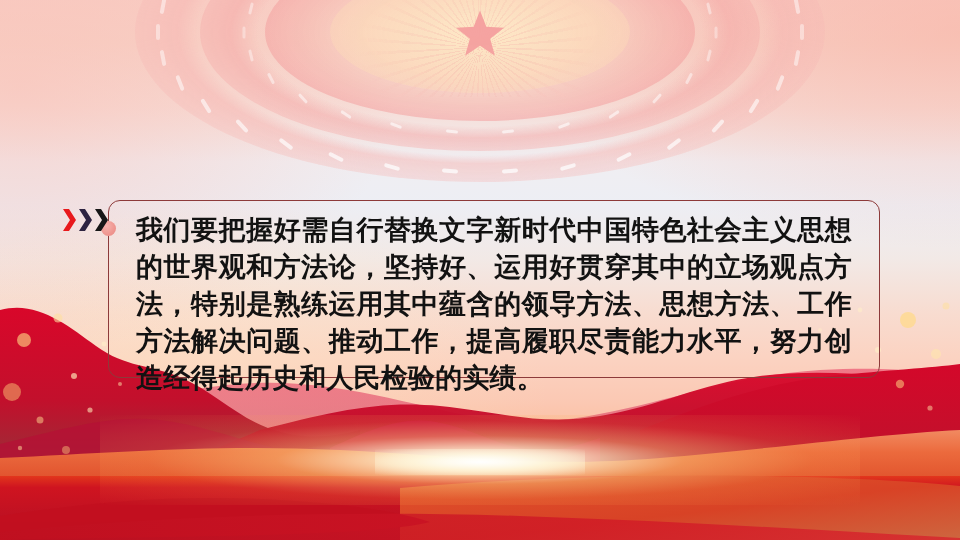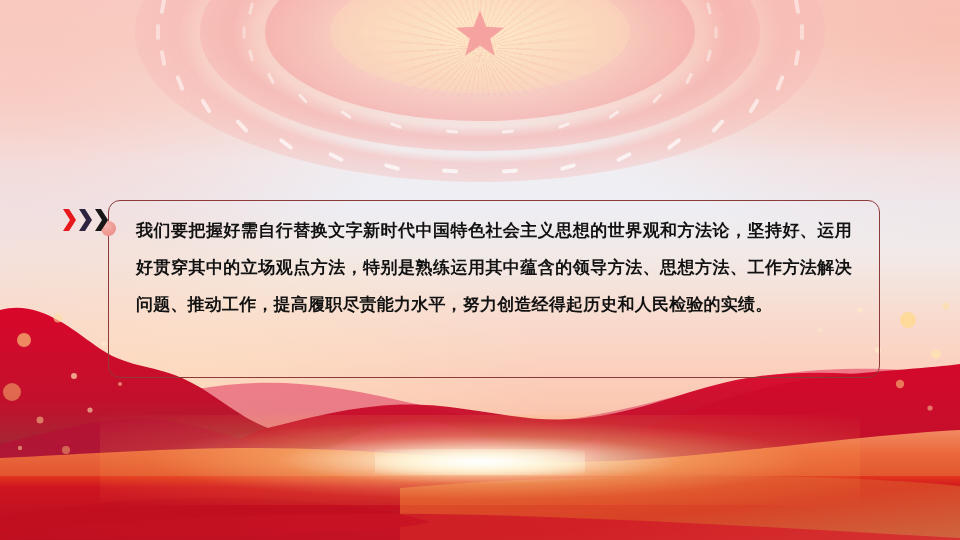--- a/index.html
+++ b/index.html
@@ -170,21 +170,21 @@
   .chev { width: 15px; height: 24px; display: block; }
 
   .body-text {
     position: absolute;
     left: 136px;
     top: 212px;
     width: 716px;
     color: #121212;
     font-family: "Liberation Sans", "DejaVu Sans", sans-serif;
     font-weight: bold;
-    font-size: 17px;
+    font-size: 27px;
     line-height: 37px;
     letter-spacing: 0.2px;
     text-align: justify;
     text-justify: inter-ideograph;
   }
 </style>
 </head>
 <body>
 
 <div id="slide">

